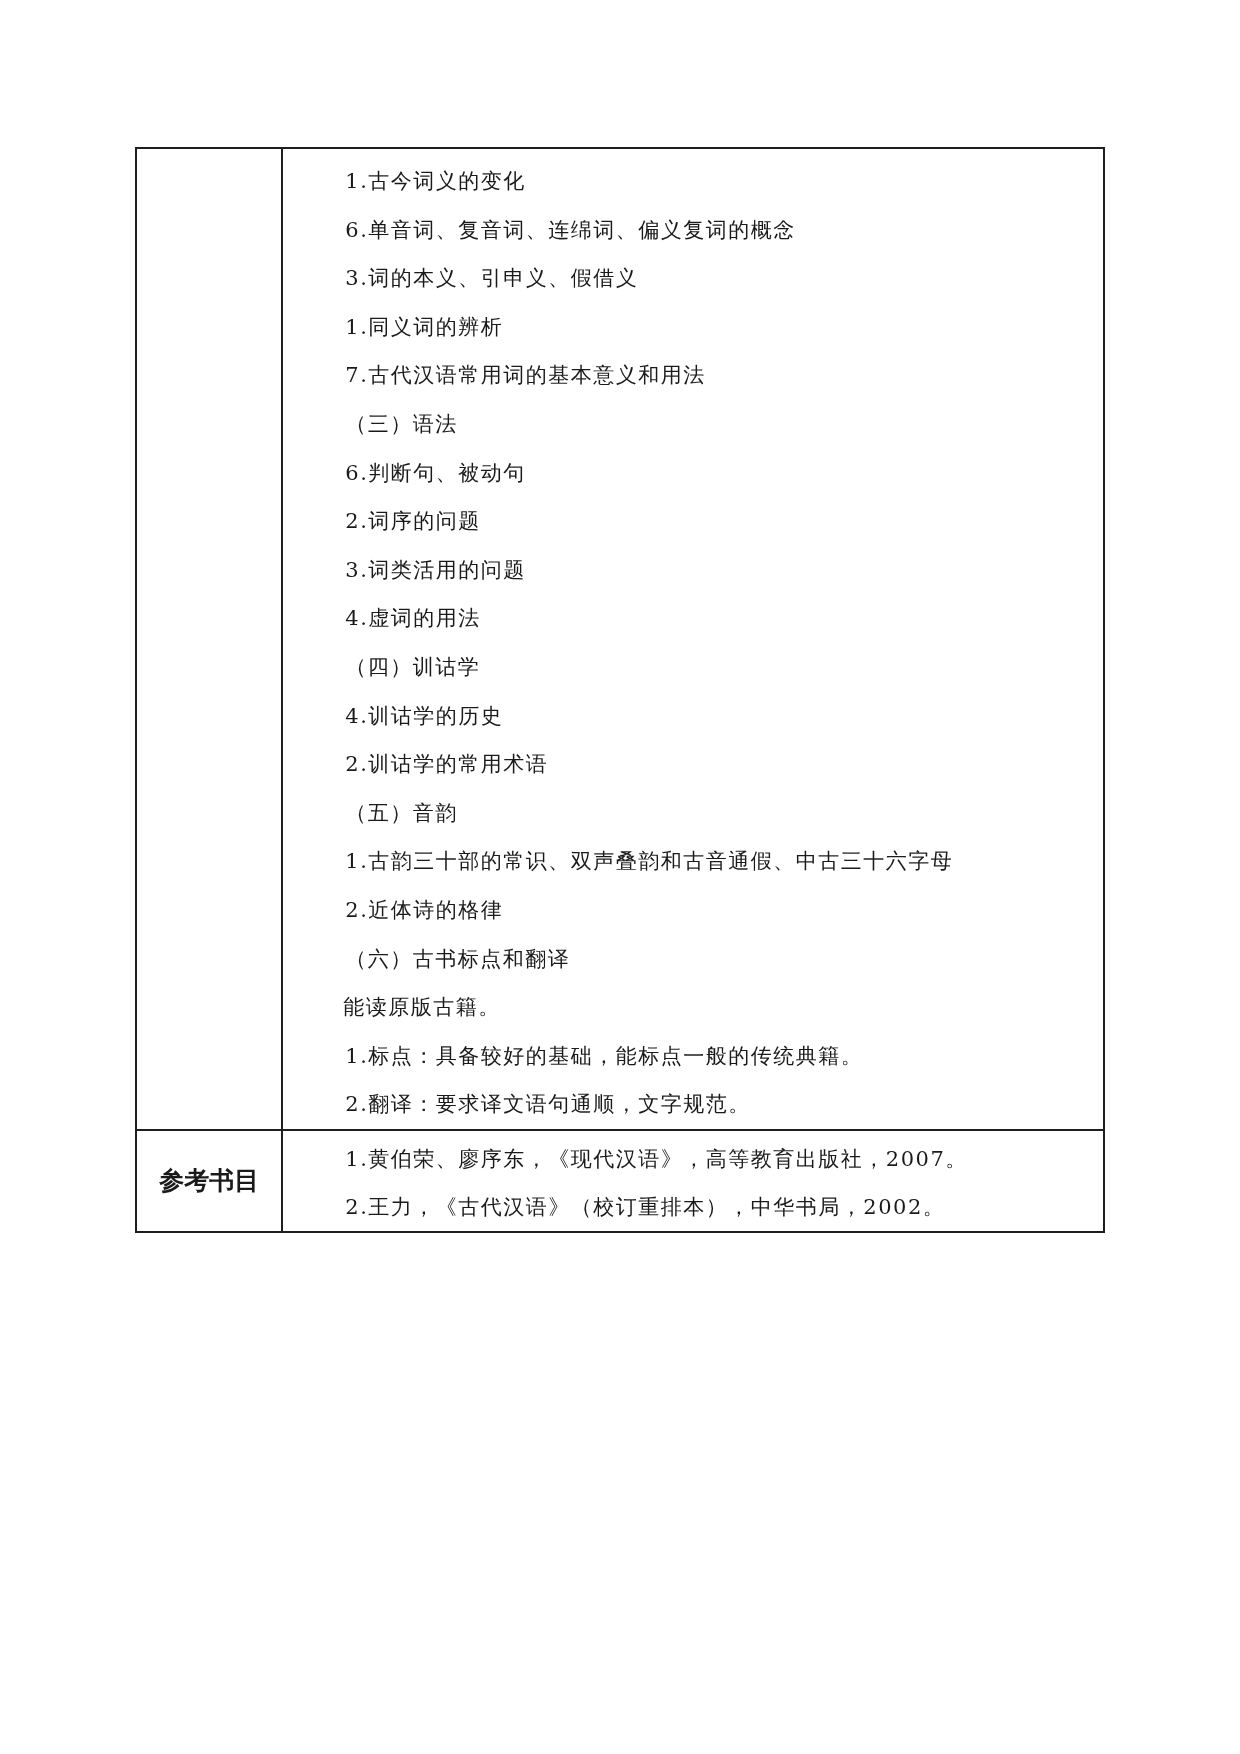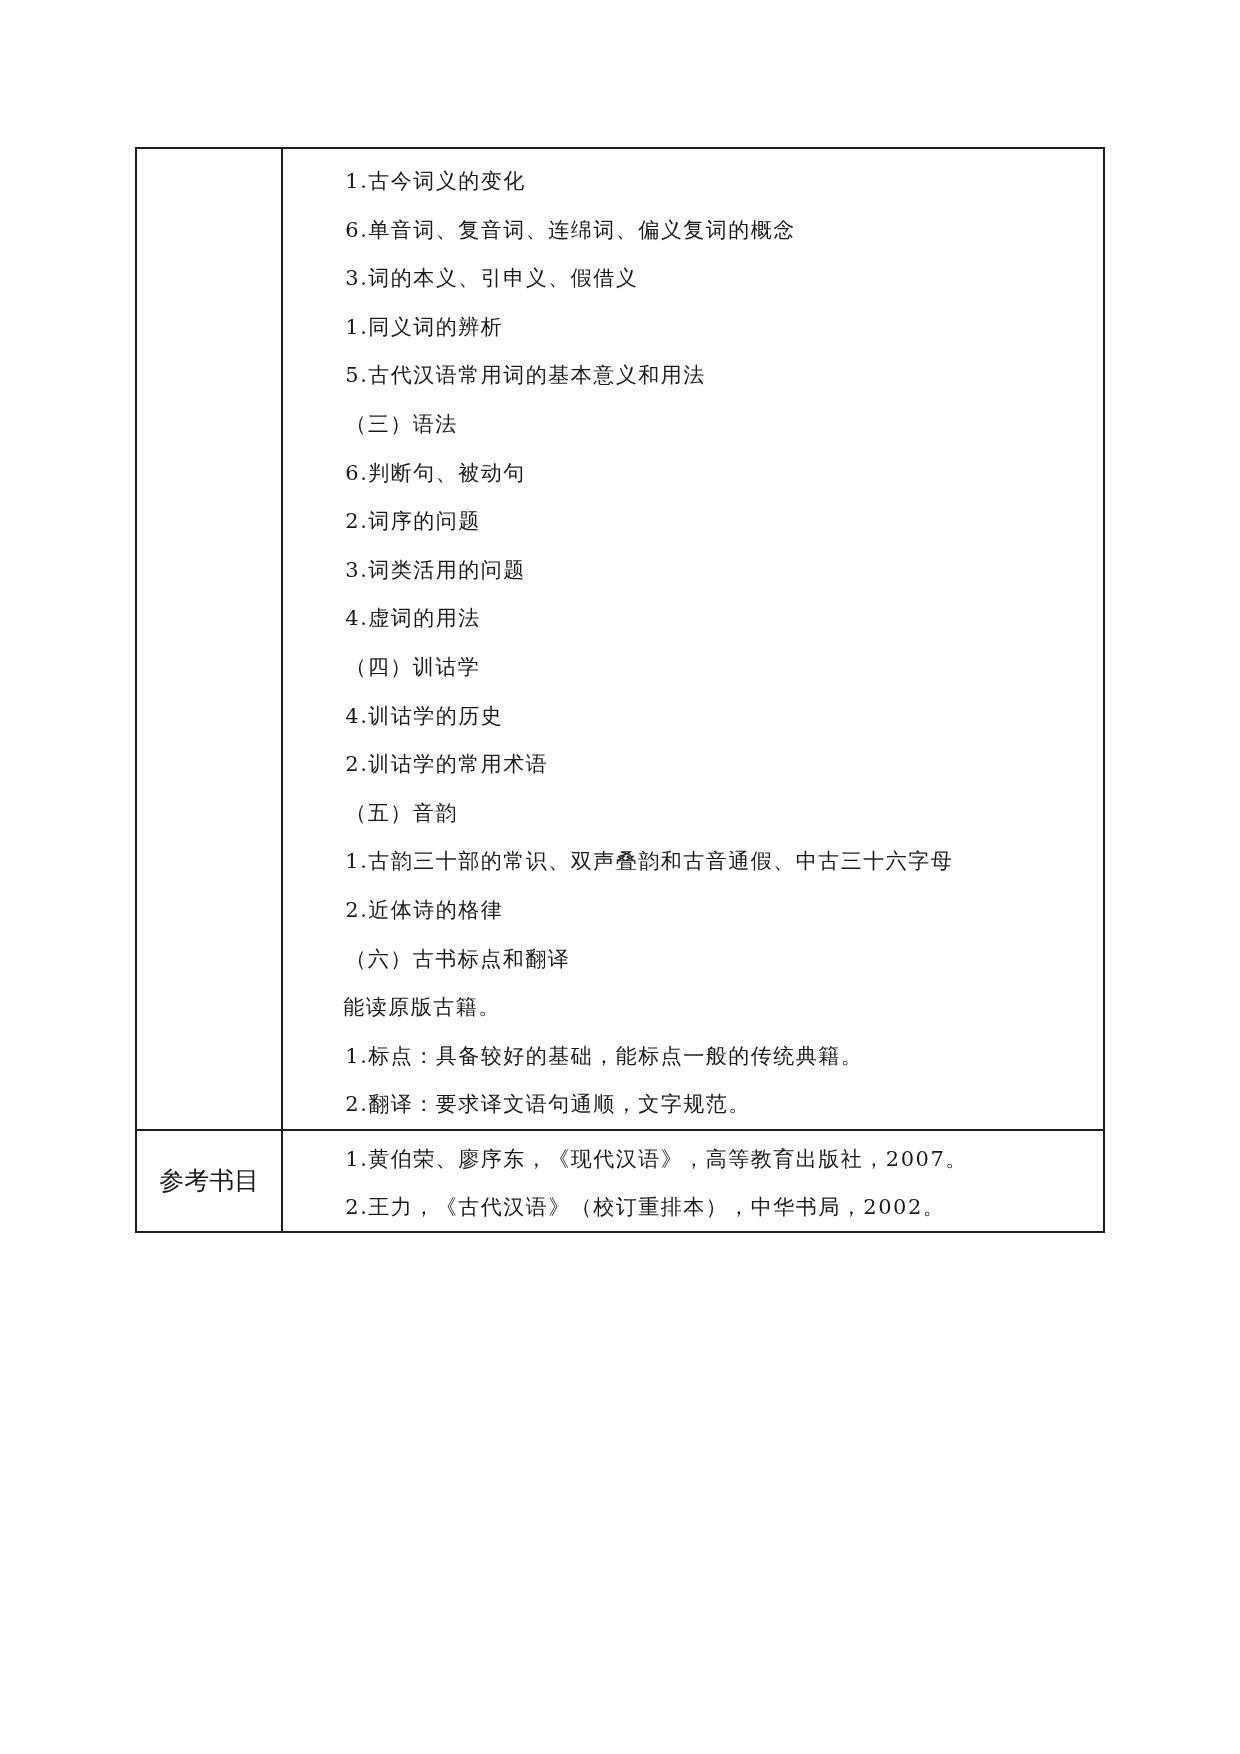--- a/index.html
+++ b/index.html
@@ -29,21 +29,21 @@
       vertical-align: top;
     }
     .label-col { width: 146px; }
     .content-col { width: 820px; }
     .row-syllabus td { height: 974px; }
     .row-refs td { height: 97px; }
     .label-cell {
       text-align: center;
       vertical-align: middle !important;
       font-family: "DejaVu Sans", "Liberation Sans", sans-serif;
-      font-weight: normal;
+      font-weight: bold;
       font-size: 25px;
       letter-spacing: 0px;
     }
     .content-cell {
       padding-left: 62px !important;
     }
     .syllabus-list {
       padding-top: 8px;
     }
     .line {
@@ -74,21 +74,21 @@
   </colgroup>
   <tbody>
       <tr class="row-syllabus">
     <td class="label-cell"></td>
     <td class="content-cell">
       <div class="syllabus-list">
         <div class="line">1.古今词义的变化</div>
         <div class="line">6.单音词、复音词、连绵词、偏义复词的概念</div>
         <div class="line">3.词的本义、引申义、假借义</div>
         <div class="line">1.同义词的辨析</div>
-        <div class="line">5.古代汉语常用词的基本意义和用法</div>
+        <div class="line">7.古代汉语常用词的基本意义和用法</div>
         <div class="line">（三）语法</div>
         <div class="line">6.判断句、被动句</div>
         <div class="line">2.词序的问题</div>
         <div class="line">3.词类活用的问题</div>
         <div class="line">4.虚词的用法</div>
         <div class="line">（四）训诂学</div>
         <div class="line">4.训诂学的历史</div>
         <div class="line">2.训诂学的常用术语</div>
         <div class="line">（五）音韵</div>
         <div class="line">1.古韵三十部的常识、双声叠韵和古音通假、中古三十六字母</div>

